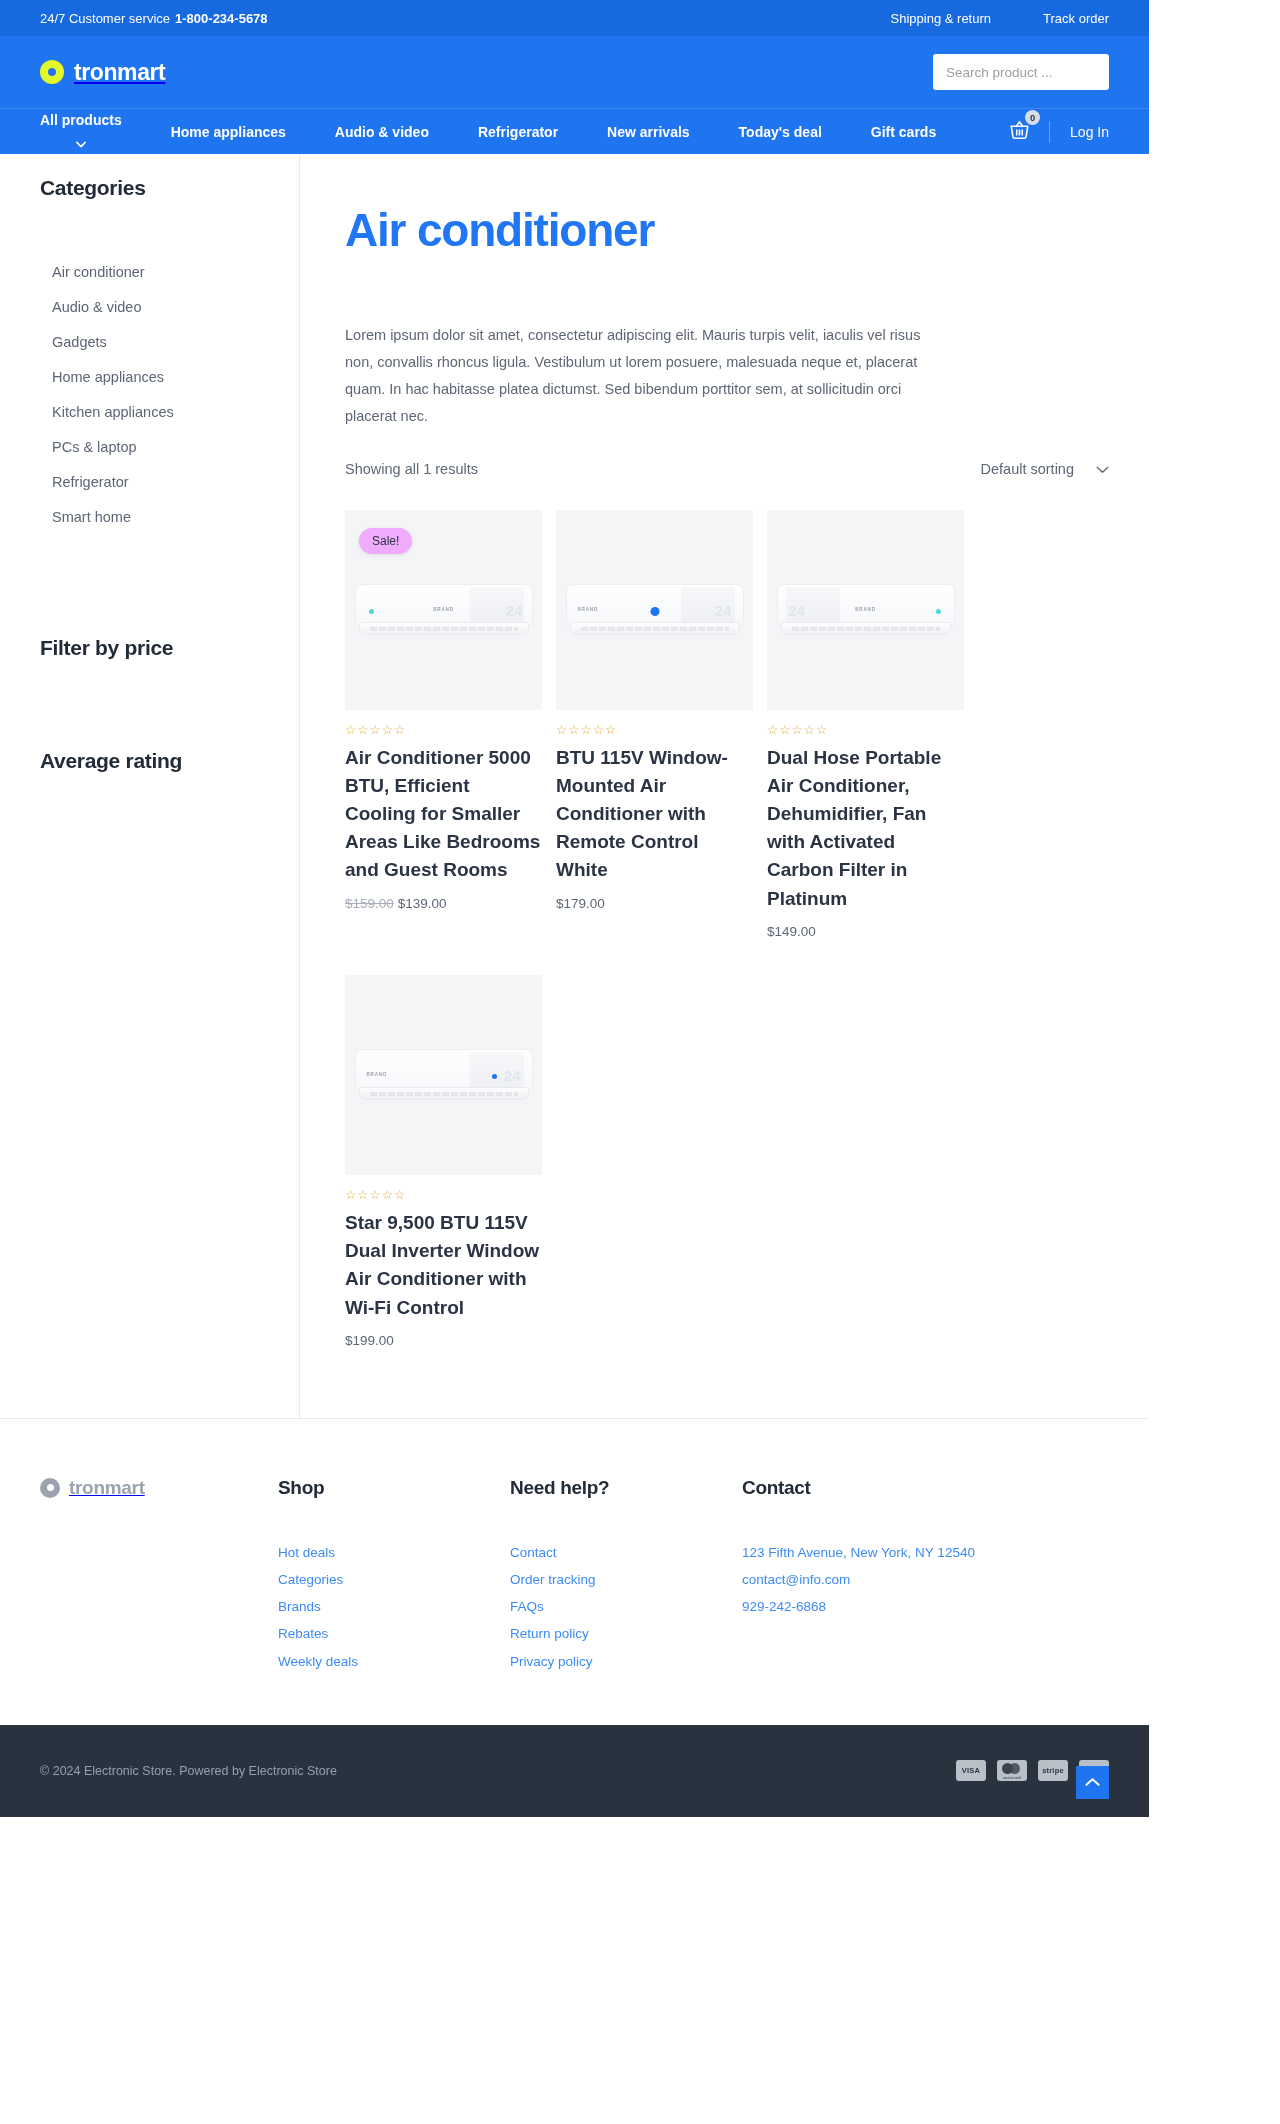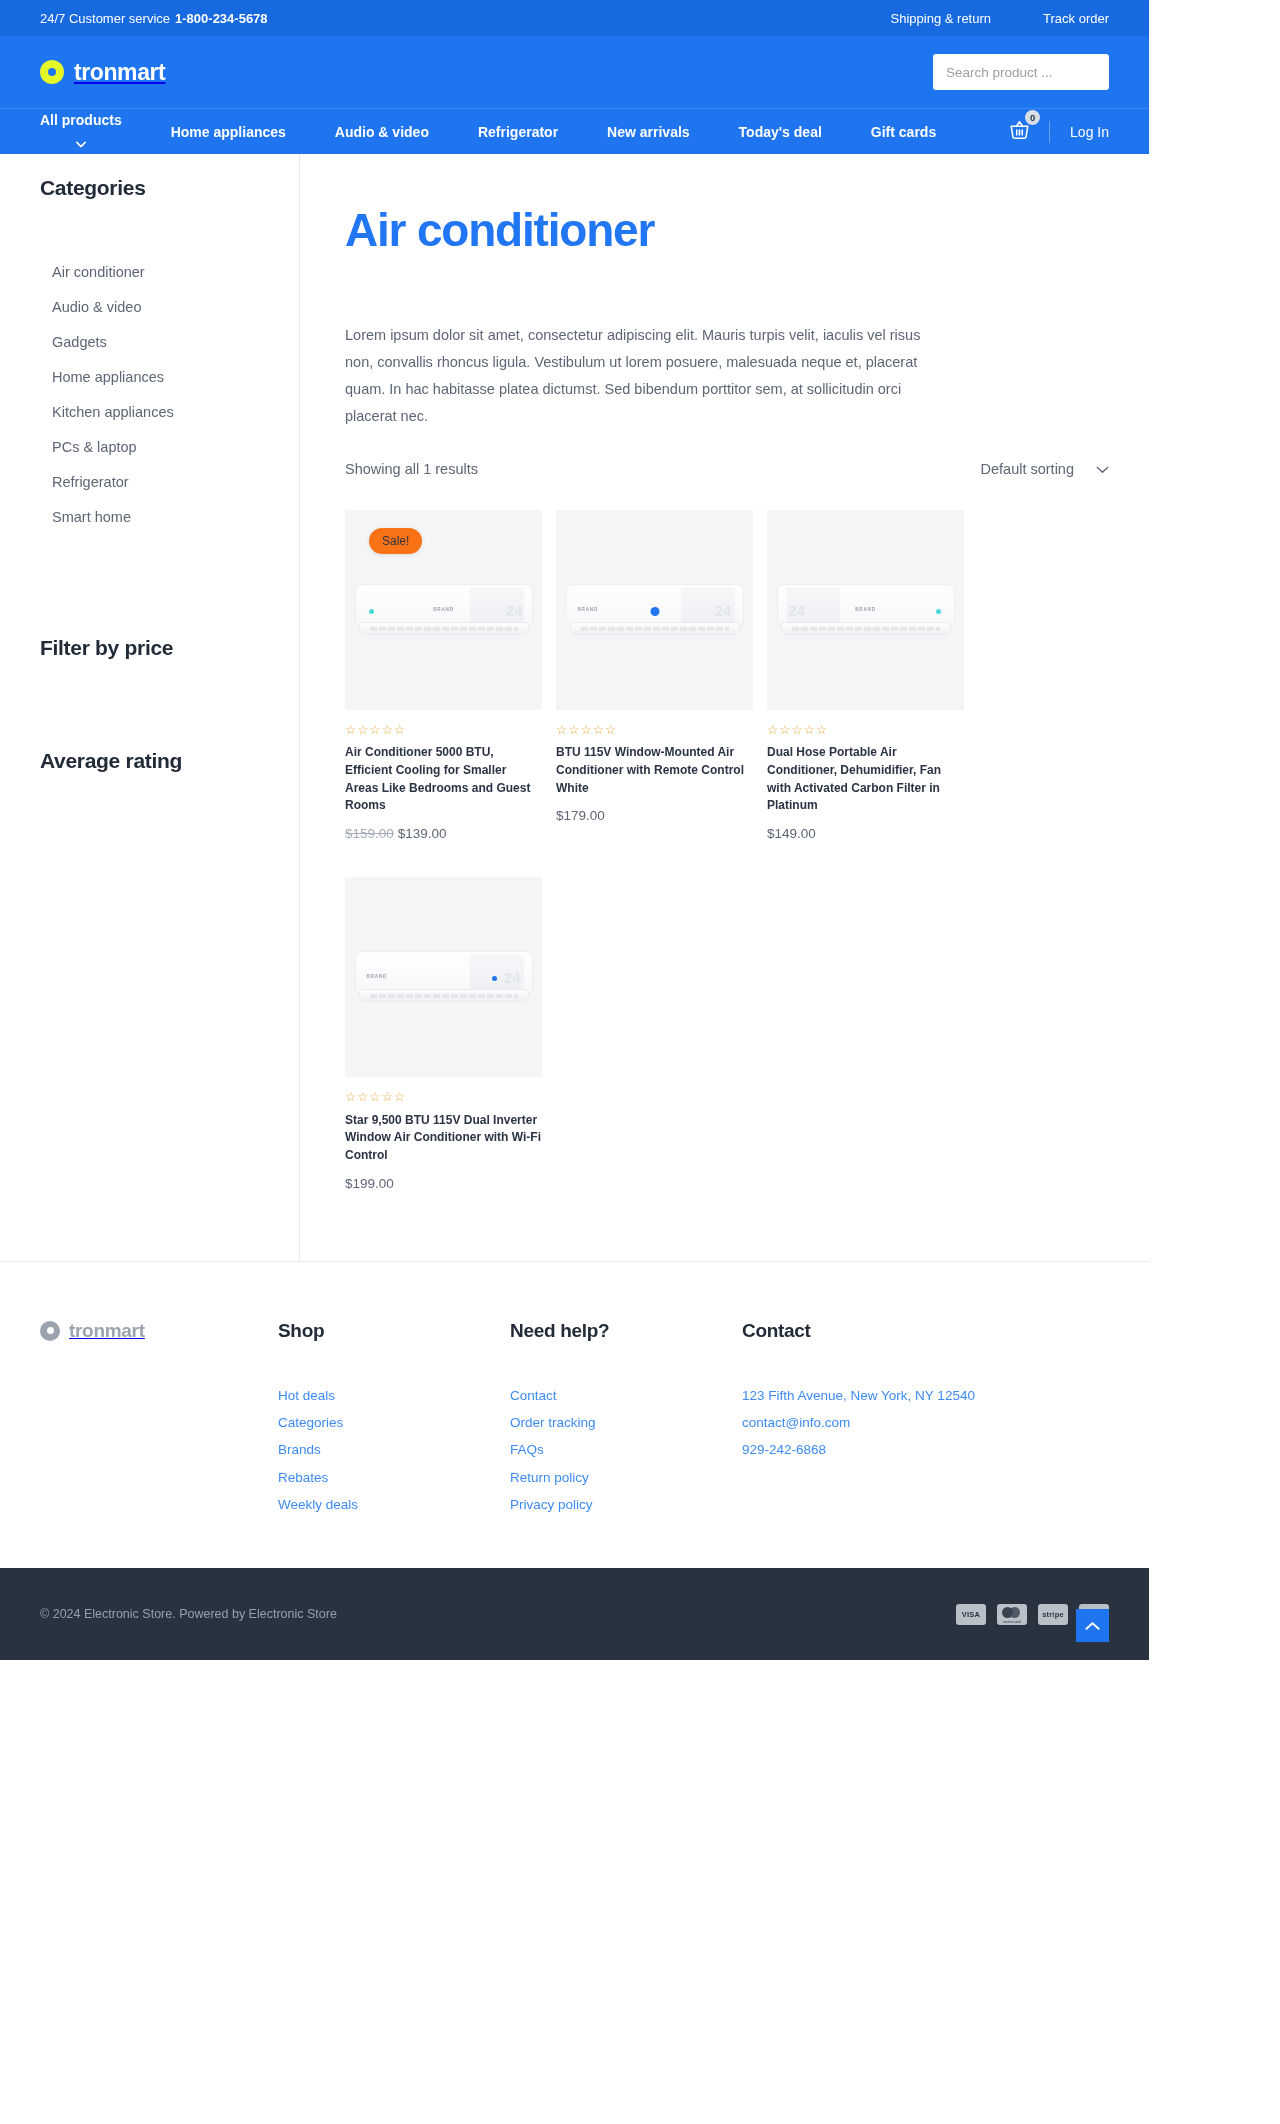--- a/index.html
+++ b/index.html
@@ -154,22 +154,22 @@
   }
   .card { width: 197px; }
   .thumb {
     width: 197px; height: 200px;
     background: #f4f5f7;
     position: relative;
     display: flex; align-items: center; justify-content: center;
     overflow: hidden;
   }
   .sale-badge {
-    position: absolute; top: 18px; left: 24px;
-    background: #f97316; color: #2b3445;
+    position: absolute; top: 18px; left: 14px;
+    background: #f0abfc; color: #2b3445;
     font-size: 12px;
     padding: 6px 13px; border-radius: 15px;
     box-shadow: 0 1px 4px rgba(0,0,0,0.10);
     z-index: 3;
   }
   
   .ac {
     width: 178px; height: 54px;
     position: relative;
     margin-top: 2px;
@@ -210,21 +210,21 @@
   }
   .ac-dot {
     position: absolute; top: 25px;
     width: 5px; height: 5px; border-radius: 50%;
   }
   .ac-dot.big { width: 9px; height: 9px; top: 23px; }
 
   .stars { margin: 14px 0 8px; display: flex; gap: 1px; line-height: 1; }
   .star { color: #e5a93a; font-size: 12.5px; }
   .prod-name {
-    font-size: 12px; font-weight: 700; color: #2b3445;
+    font-size: 19px; font-weight: 700; color: #2b3445;
     line-height: 1.48; margin-bottom: 11px;
   }
   .prod-name a { color: inherit; text-decoration: none; }
   .price { font-size: 13.5px; color: #5d6675; }
   .price .old {
     text-decoration: line-through; color: #a6adb8; margin-right: 4px;
   }
 
   
   .footer-sep { border-top: 1px solid #e6e9ee; }

